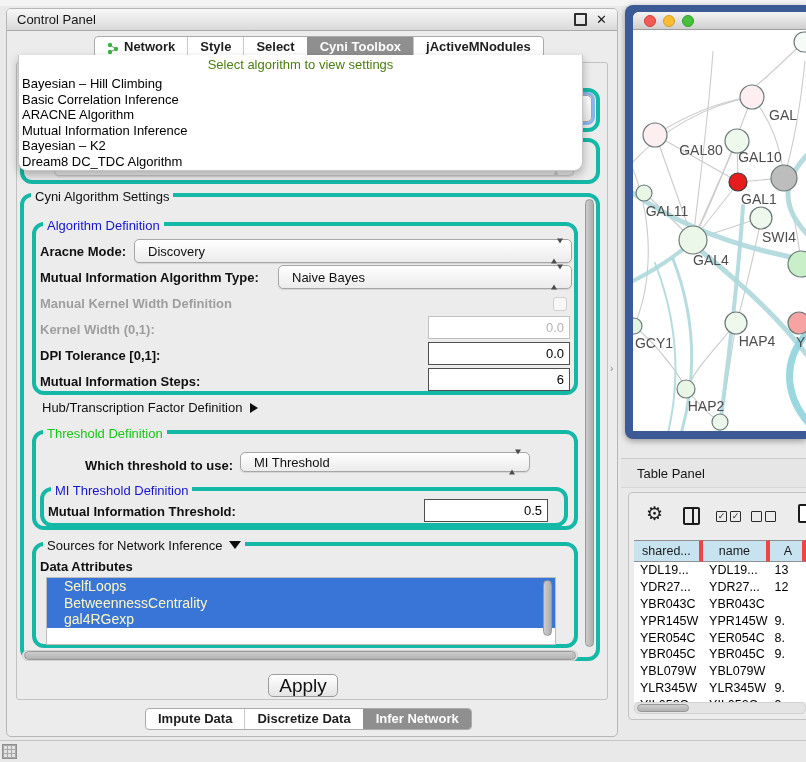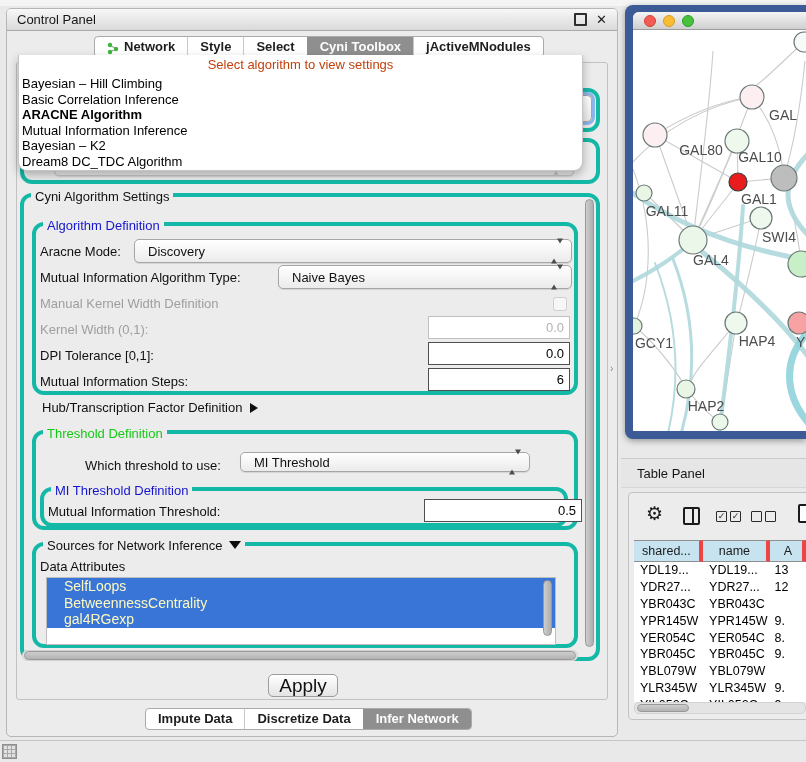--- a/index.html
+++ b/index.html
@@ -17,41 +17,41 @@
   
   .tabbar{display:flex;background:#fff;border:1px solid #ababab;border-radius:4px;height:22px;box-sizing:border-box;overflow:hidden}
   .tab{font-size:13px;font-weight:600;color:#1d1d1d;line-height:20px;padding:0 12px;border-left:1px solid #c9c9c9;display:flex;align-items:center;gap:5px;white-space:nowrap}
   .tab:first-child{border-left:none}
   .tab.selected{background:#8f8f8f;color:#fdfdfd;border-left-color:#8f8f8f}
   .content-frame{left:16px;top:62px;width:592px;height:638px;background:#ececec;border:1px solid #c2c2c2;border-radius:3px;box-sizing:border-box}
   
   .groupbox{border:4px solid #14b8a6;border-radius:12px;box-sizing:border-box}
   .legend{position:absolute;top:-8px;left:7px;background:#ececec;padding:0 4px;font-size:13px;line-height:15px;color:#111;white-space:nowrap}
   .legend.blue{color:#1515cf}.legend.green{color:#16c916}
-  .lbl{font-size:13px;font-weight:normal;color:#101010;white-space:nowrap;line-height:15px}
+  .lbl{font-size:13px;font-weight:bold;color:#101010;white-space:nowrap;line-height:15px}
   .lbl.gray{color:#9e9e9e}
   .plain{font-weight:500}
   
   .combo{background:linear-gradient(#ffffff,#ebebeb);border:1px solid #a6a6a6;border-radius:5px;
     font-size:13px;color:#111;display:flex;align-items:center;padding-left:13px;box-sizing:border-box;box-shadow:0 1px 1px rgba(0,0,0,.10)}
   .steppers{position:absolute;right:8px;top:50%;transform:translateY(-50%)}
   .arr-up{width:0;height:0;border-left:3.5px solid transparent;border-right:3.5px solid transparent;border-bottom:5px solid #4c4c4c;margin-bottom:2px}
   .arr-dn{width:0;height:0;border-left:3.5px solid transparent;border-right:3.5px solid transparent;border-top:5px solid #4c4c4c}
   .combo.ghost{color:#cfcfcf;border-color:#c6c6c6}
   .focus-ring{box-shadow:0 0 0 3px rgba(90,150,235,.65)}
   
   .field{background:#fff;border:1px solid #4f4f4f;font-size:13px;color:#000;text-align:right;padding:0 5px;box-sizing:border-box;font-family:inherit}
   .field.disabled{border-color:#c0c0c0;color:#b3b3b3}
   .checkbox{background:#f7f7f7;border:1px solid #cfcfcf;border-radius:3px;box-sizing:border-box}
   
   .popup{left:18px;top:55px;width:565px;height:116px;background:#fff;border:1px solid #c6c6c6;border-top:none;
     border-radius:0 0 9px 9px;box-shadow:0 4px 10px rgba(0,0,0,.28);box-sizing:border-box;overflow:hidden}
-  .popup-header{text-align:center;color:#c2410c;font-size:13px;height:21px;line-height:20px}
+  .popup-header{text-align:center;color:#4d7c0f;font-size:13px;height:21px;line-height:20px}
   .popup-item{height:15.5px;line-height:15.5px;font-size:13px;color:#000;padding-left:3px;white-space:nowrap}
-  .popup-item.bold{font-weight:bold}
+  .popup-item.bold{font-weight:normal}
   
   .vthumb,.hthumb{background:linear-gradient(90deg,#cdcdcd,#aeaeae);border:1px solid #989898;border-radius:5px;box-sizing:border-box}
   .hthumb{background:linear-gradient(#cdcdcd,#b2b2b2)}
   .htrack,.vtrack{background:#e4e4e4;border:1px solid #d2d2d2;border-radius:5px;box-sizing:border-box}
   
   .src-list{background:#fff;border:1px solid #bdbdbd;box-sizing:border-box;overflow:hidden}
   .src-item{height:16.5px;line-height:16.5px;background:#3875d7;color:#fef9c3;font-size:14px;padding-left:17px;white-space:nowrap}
   
   .btn{background:linear-gradient(#ffffff,#e4e4e4);border:1px solid #9c9c9c;border-radius:5px;font-size:19px;color:#111;
     display:flex;align-items:center;justify-content:center;box-sizing:border-box;font-family:inherit}
@@ -182,21 +182,21 @@
 </div>
 <div class="abs lbl" style="left:85px;top:458px">Which threshold to use:</div>
 <div class="abs combo" style="left:240px;top:452px;width:290px;height:20px">
   <span>MI Threshold</span>
   <span class="steppers"><span class="arr-up"></span><span class="arr-dn"></span></span>
 </div>
 <div class="abs groupbox" style="left:40px;top:487px;width:528px;height:40px">
   <span class="legend blue">MI Threshold Definition</span>
 </div>
 <div class="abs lbl" style="left:48px;top:504px">Mutual Information Threshold:</div>
-<input class="abs field" style="left: 424px; top: 499px; width: 158px; height: 23px;" readonly="" value="0.5">
+<input class="abs field" style="left: 424px; top: 499px; width: 124px; height: 23px;" readonly="" value="0.5">
 
 <div class="abs groupbox" style="left:32px;top:542px;width:546px;height:106px">
   <span class="legend"><span>Sources for Network Inference</span><span class="tri-down"></span></span>
 </div>
 <div class="abs lbl" style="left:40px;top:559px">Data Attributes</div>
 <div class="abs src-list" style="left:46px;top:577px;width:510px;height:68px">
     <div class="src-item">SelfLoops</div>
     <div class="src-item">BetweennessCentrality</div>
     <div class="src-item">gal4RGexp</div>
   </div>

